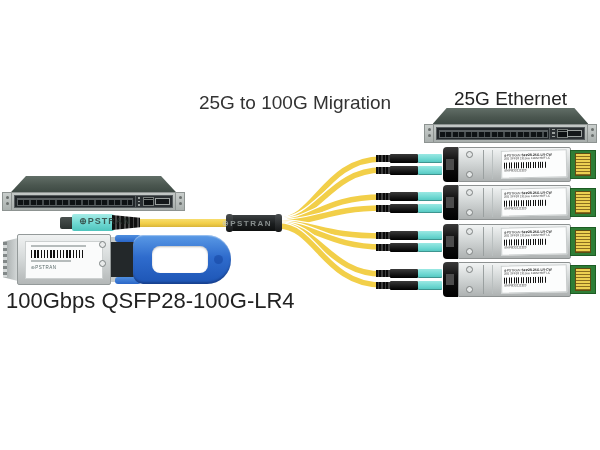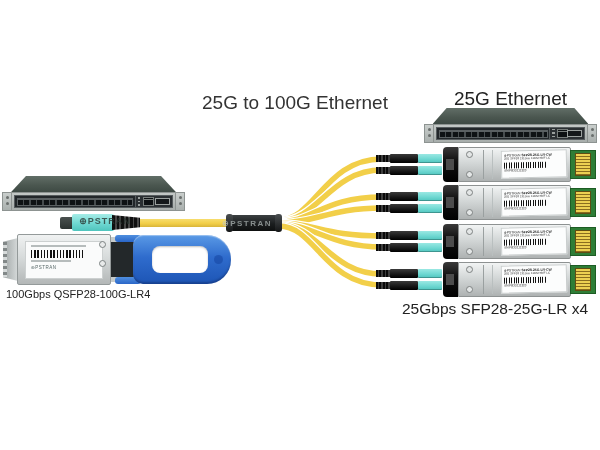--- a/index.html
+++ b/index.html
@@ -130,31 +130,31 @@
   .q-arm.t{top:2px;} .q-arm.bm{bottom:2px;}
   .q-tab{position:absolute;left:130px;top:2px;width:98px;height:49px;
          border-radius:10px 24px 24px 10px;
          background:linear-gradient(180deg,#5a9ae6,#2f6ccd 45%,#1d55b5);
          box-shadow:inset 0 1px 1px rgba(255,255,255,.4),inset 0 -2px 2px rgba(0,0,30,.25);}
   .q-hole{position:absolute;left:19px;top:11px;width:56px;height:27px;background:#fff;
           border-radius:8px;box-shadow:inset 0 1px 2px rgba(0,0,0,.25);}
   .q-dot{position:absolute;right:8px;top:20px;width:9px;height:9px;border-radius:50%;
          background:rgba(16,60,150,.45);}
 
-  .cap-qsfp{left:6px;top:288px;font-size:11px;}
+  .cap-qsfp{left:6px;top:288px;font-size:22px;}
   .cap-sfp{left:402px;top:300px;font-size:15.5px;}
   .lbl-left{left:2px;top:158px;width:183px;}
   .lbl-right{left:424px;top:88px;width:173px;}
 </style>
 </head>
 <body>
 
 <div class="canvas">
 
-  <div class="abs title">25G to 100G Ethernet</div>
+  <div class="abs title">25G to 100G Migration</div>
 
   <div class="abs sw-label lbl-right">25G Ethernet Switch</div>
   <div class="switch" style="left:424px;top:108px;width:173px;height:40px;">
     <div class="sw-top"></div>
     <div class="sw-front">
       <div class="sw-panel">
         <div class="port-row r1"></div>
         <div class="port-row r2"></div>
       </div>
       <div class="sw-mgmt">
@@ -368,15 +368,14 @@
     <div class="q-heat"></div>
     <div class="q-arm t"></div>
     <div class="q-arm bm"></div>
     <div class="q-tab">
       <div class="q-hole"></div>
       <div class="q-dot"></div>
     </div>
   </div>
 
   <div class="abs caption cap-qsfp">100Gbps QSFP28-100G-LR4</div>
-  <div class="abs caption cap-sfp">25Gbps SFP28-25G-LR x4</div>
 
 </div>
 
 </body></html>

